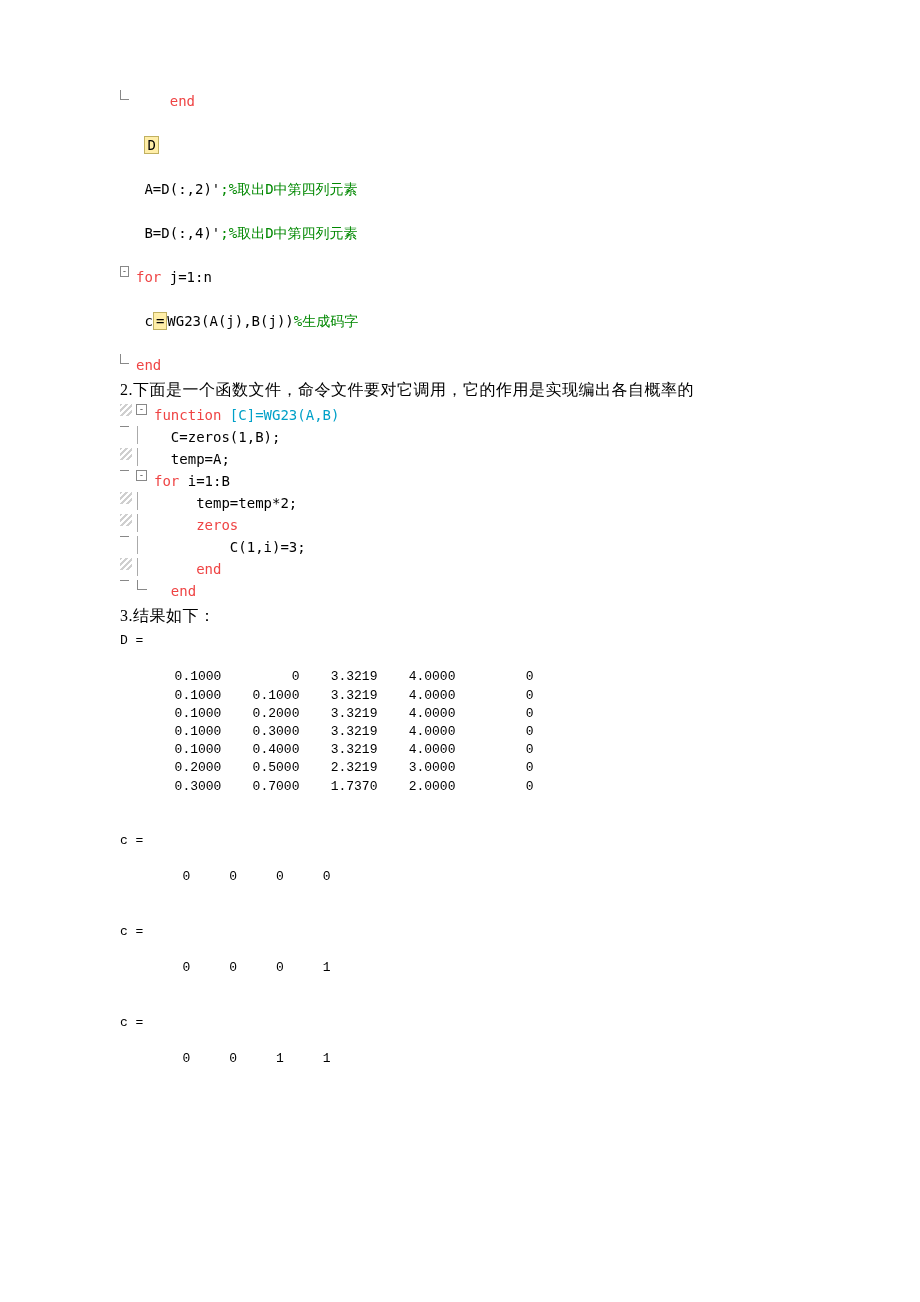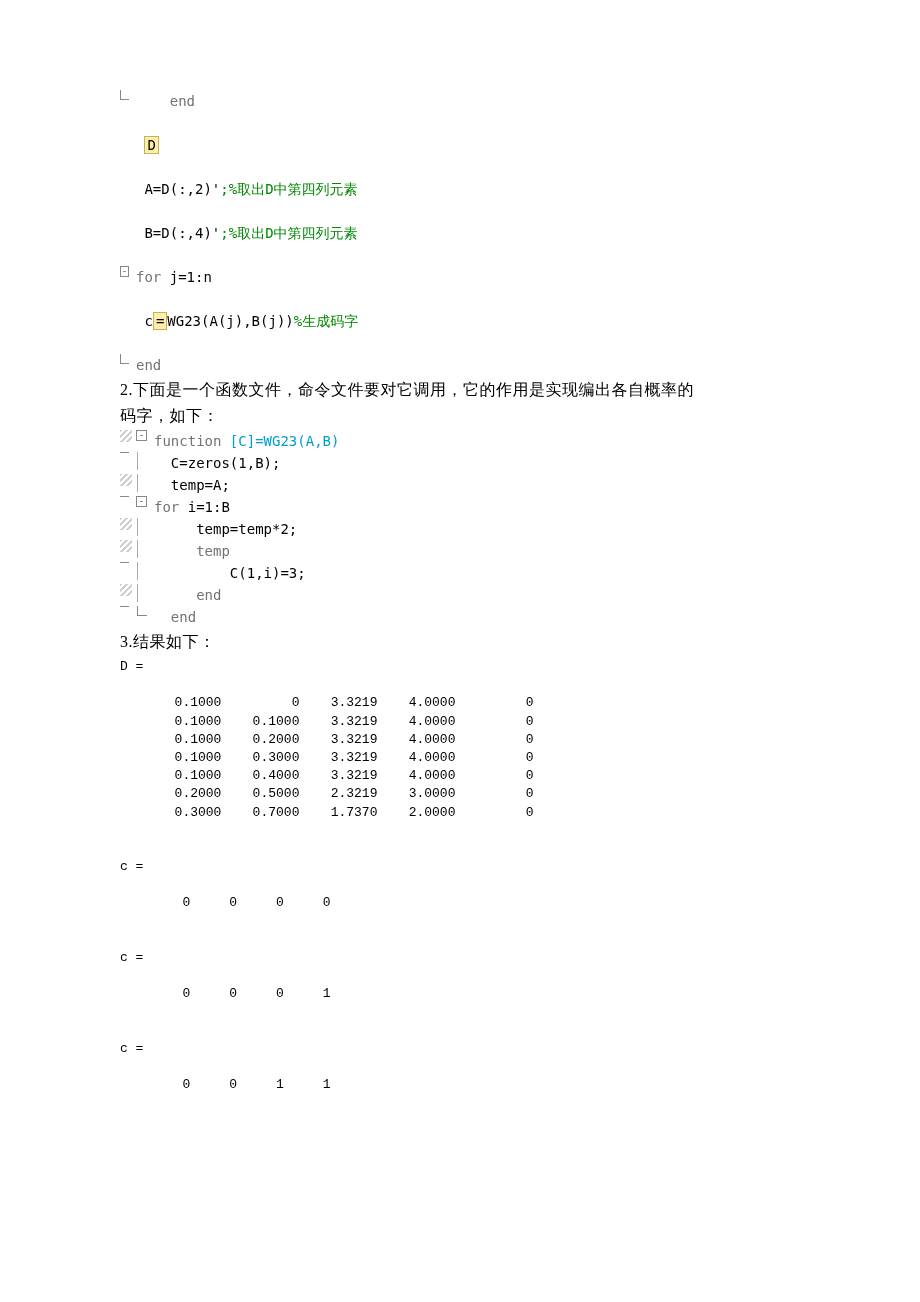--- a/index.html
+++ b/index.html
@@ -37,21 +37,21 @@
   }
   .corner-mark {
     display: inline-block;
     width: 9px;
     height: 9px;
     border-left: 1px solid #888;
     border-bottom: 1px solid #888;
     vertical-align: middle;
     margin-right: 3px;
   }
-  .kw-blue { color: #737373; margin-top: 44px; }
+  .kw-blue { color: #ef4444; margin-top: 44px; }
   .kw-cyan { color: #00a0c8; }
   .cmt-green { color: #008800; }
   .hl-box {
     background: #ffeea8;
     border: 1px solid #c0b060;
     padding: 0 2px;
   }
   .body-text {
     font-size: 16px;
     line-height: 1.5;
@@ -178,21 +178,20 @@
       </div>
       <div class="editor-row">
         <div class="gutter" style="width: 16px; flex: 0 0 16px;">
           <span class="corner-mark"></span>
         </div>
         <div class="codeline"><span class="kw-blue">end</span></div>
       </div>
     </div>
 
   <div class="body-text">2.下面是一个函数文件，命令文件要对它调用，它的作用是实现编出各自概率的</div>
-  <div class="body-text">码字，如下：</div>
 
   <div class="editor-block" id="cb2" style="margin-left:-6px;">
       <div class="editor-row">
         <div class="gutter" style="width: 22px; flex: 0 0 22px;">
           <span class="hatch"></span>
         </div>
         <div class="gutter" style="width: 18px; flex: 0 0 18px;">
           <span class="tree-box">-</span>
         </div>
         <div class="codeline"><span class="kw-blue">function </span><span class="kw-cyan">[C]=WG23(A,B)</span></div>
@@ -233,21 +232,21 @@
         </div>
         <div class="codeline"><span>     </span><span>temp=temp*2;</span></div>
       </div>
       <div class="editor-row">
         <div class="gutter" style="width: 22px; flex: 0 0 22px;">
           <span class="hatch"></span>
         </div>
         <div class="gutter" style="width: 18px; flex: 0 0 18px;">
           <span style="display: inline-block; width: 9px; height: 18px; border-left: 1px solid rgb(170, 170, 170); margin-right: 3px;"></span>
         </div>
-        <div class="codeline"><span>     </span><span class="kw-blue">temp</span></div>
+        <div class="codeline"><span>     </span><span class="kw-blue">zeros</span></div>
       </div>
       <div class="editor-row">
         <div class="gutter" style="width: 22px; flex: 0 0 22px;">
           <span class="dash-mark"></span>
         </div>
         <div class="gutter" style="width: 18px; flex: 0 0 18px;">
           <span style="display: inline-block; width: 9px; height: 18px; border-left: 1px solid rgb(170, 170, 170); margin-right: 3px;"></span>
         </div>
         <div class="codeline"><span>         </span><span>C(1,i)=3;</span></div>
       </div>

